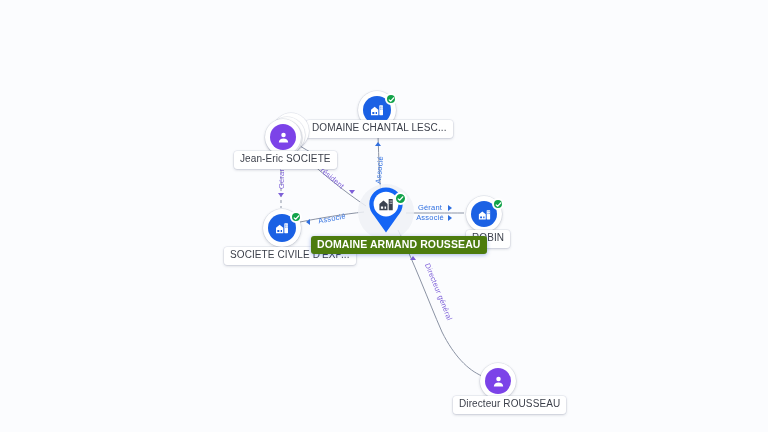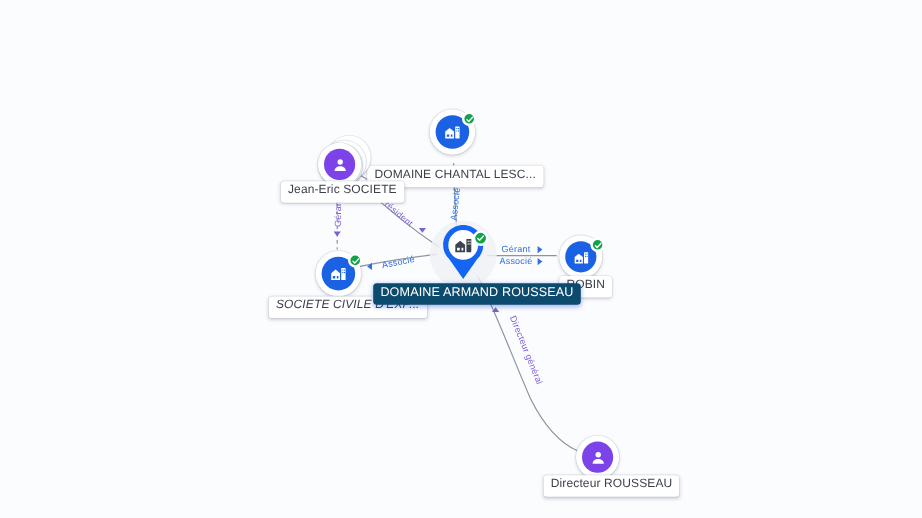--- a/index.html
+++ b/index.html
@@ -85,23 +85,23 @@
     background: #ffffff;
     color: #3b3f4a;
     font-size: 10px;
     letter-spacing: .1px;
     padding: 3px 6px 4px 6px;
     border-radius: 3px;
     box-shadow: 0 1px 3px rgba(30,40,70,.20), 0 0 0 .5px rgba(150,160,185,.22);
     line-height: 1.05;
   }
   .nlabel.selected {
-    background: #0c4a6e;
+    background: #4d7c0f;
     color: #ffffff;
-    font-weight: normal;
+    font-weight: bold;
     font-size: 10.5px;
     box-shadow: 0 1px 4px rgba(20,70,200,.38);
   }
 
   
   .elabel {
     position: absolute;
     white-space: nowrap;
     font-size: 7.5px;
     letter-spacing: .2px;
@@ -186,21 +186,21 @@
           <rect x="19" y="10" width="1.3" height="1.3" fill="#1b61e4"></rect>
         </svg>
       </div>
     </div>
     <div class="badge" style="width:12px; height:12px; left:8px; top:-17px;">
       <svg width="7" height="7" viewBox="0 0 24 24" fill="none" stroke="#ffffff" stroke-width="4" stroke-linecap="round" stroke-linejoin="round">
         <path d="M4 13l5 5L20 6"></path>
       </svg>
     </div>
   </div>
-  <div class="nlabel" style="left:306px; top:138px;">DOMAINE CHANTAL LESC...</div>
+  <div class="nlabel" style="left:306px; top:120px;">DOMAINE CHANTAL LESC...</div>
 
   <div class="node" style="left:283px; top:137px;">
     <div class="stack" style="width:36px; height:36px; margin-left:-10px; margin-top:-24px;"></div>
     <div class="stack" style="width:36px; height:36px; margin-left:-14px; margin-top:-20px;"></div>
     <div class="stack" style="width:36px; height:36px; margin-left:-17px; margin-top:-17px;"></div>
     <div class="disc" style="width:36px; height:36px;">
       <div class="inner person" style="width:26px; height:26px;">
         <svg width="15" height="15" viewBox="0 0 24 24" fill="#ffffff">
           <circle cx="12" cy="8" r="3.6"></circle>
           <path d="M4.5 20c0-4.2 3.4-6.4 7.5-6.4s7.5 2.2 7.5 6.4H4.5z"></path>
@@ -222,21 +222,21 @@
           <rect x="19" y="10" width="1.3" height="1.3" fill="#1b61e4"></rect>
         </svg>
       </div>
     </div>
     <div class="badge" style="width:12px; height:12px; left:8px; top:-17px;">
       <svg width="7" height="7" viewBox="0 0 24 24" fill="none" stroke="#ffffff" stroke-width="4" stroke-linecap="round" stroke-linejoin="round">
         <path d="M4 13l5 5L20 6"></path>
       </svg>
     </div>
   </div>
-  <div class="nlabel" style="left:224px; top:247px;font-style:italic;">SOCIETE CIVILE D'EXP...</div>
+  <div class="nlabel" style="left:224px; top:247px;">SOCIETE CIVILE D'EXP...</div>
 
   <div class="node" style="left:484px; top:214px;">
     <div class="disc" style="width:36px; height:36px;">
       <div class="inner company" style="width:26px; height:26px;">
         <svg width="15" height="15" viewBox="0 0 24 24" fill="#ffffff">
           <path d="M3 20v-8.5L8.5 7 14 11.5V20H3zm2-2h3v-3H5v3zm5 0h2v-3h-2v3z"></path>
           <rect x="15.5" y="5" width="5.5" height="15" rx="0.7"></rect>
           <rect x="16.9" y="7" width="1.3" height="1.3" fill="#1b61e4"></rect>
           <rect x="19" y="7" width="1.3" height="1.3" fill="#1b61e4"></rect>
           <rect x="16.9" y="10" width="1.3" height="1.3" fill="#1b61e4"></rect>

